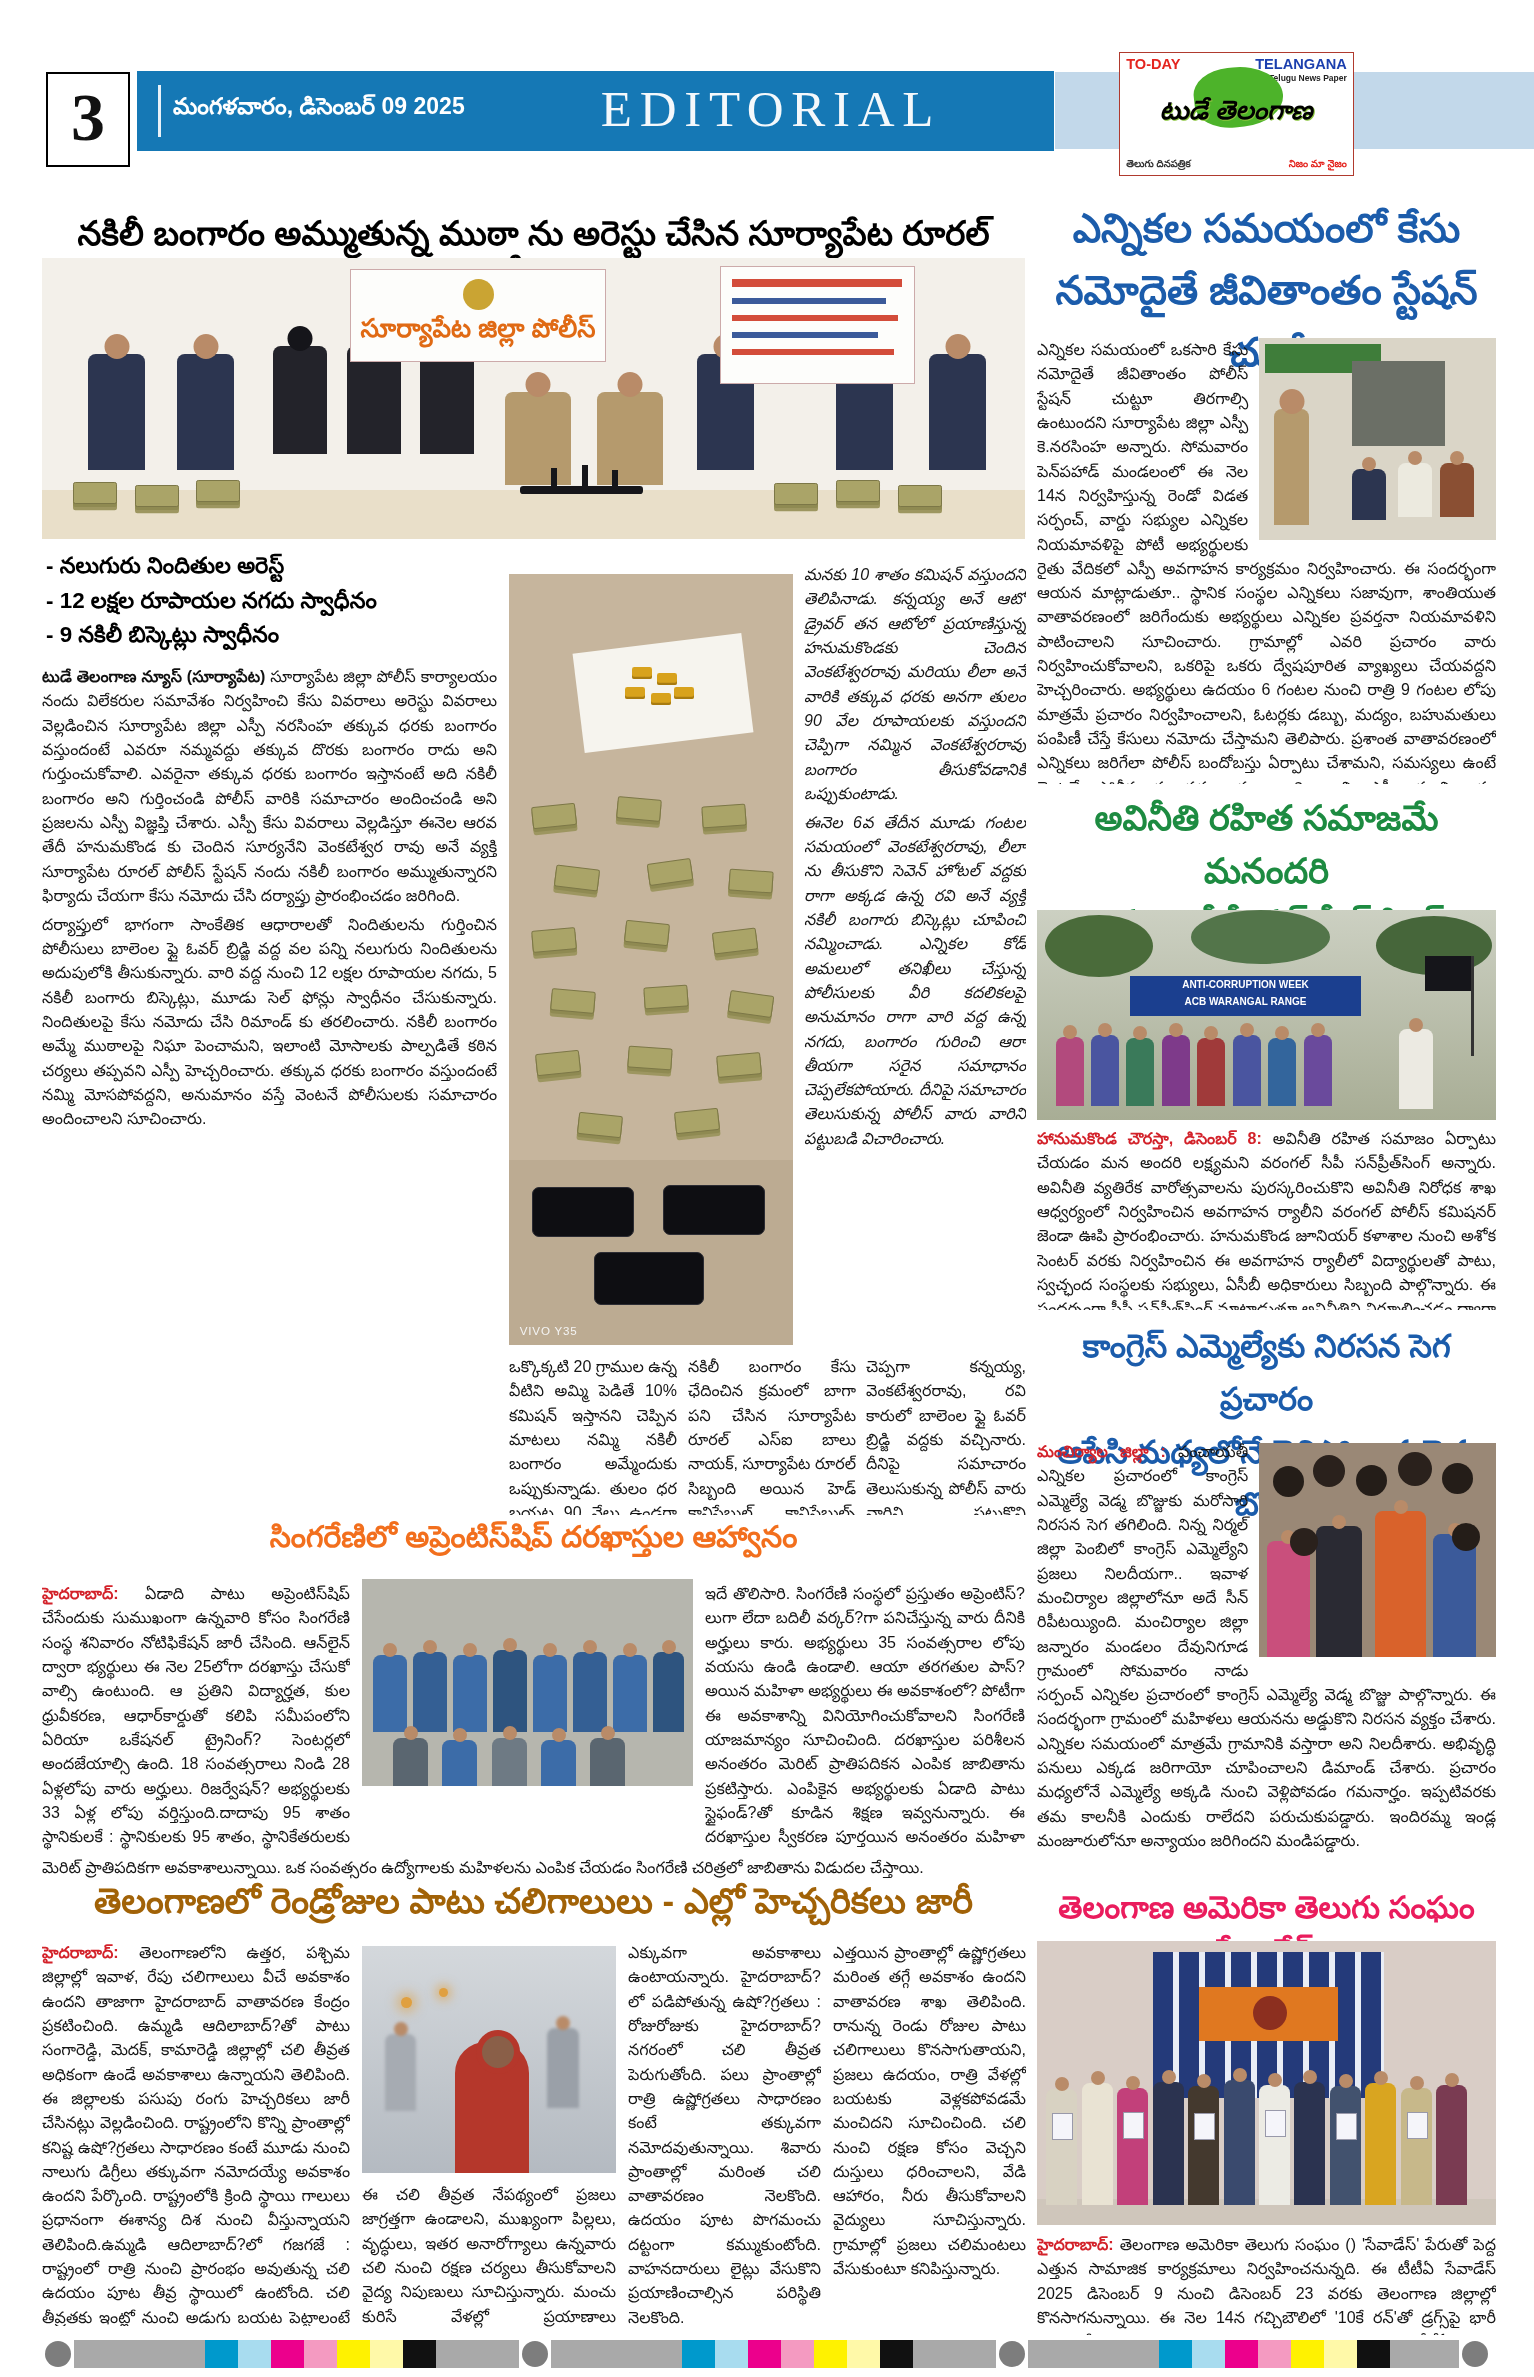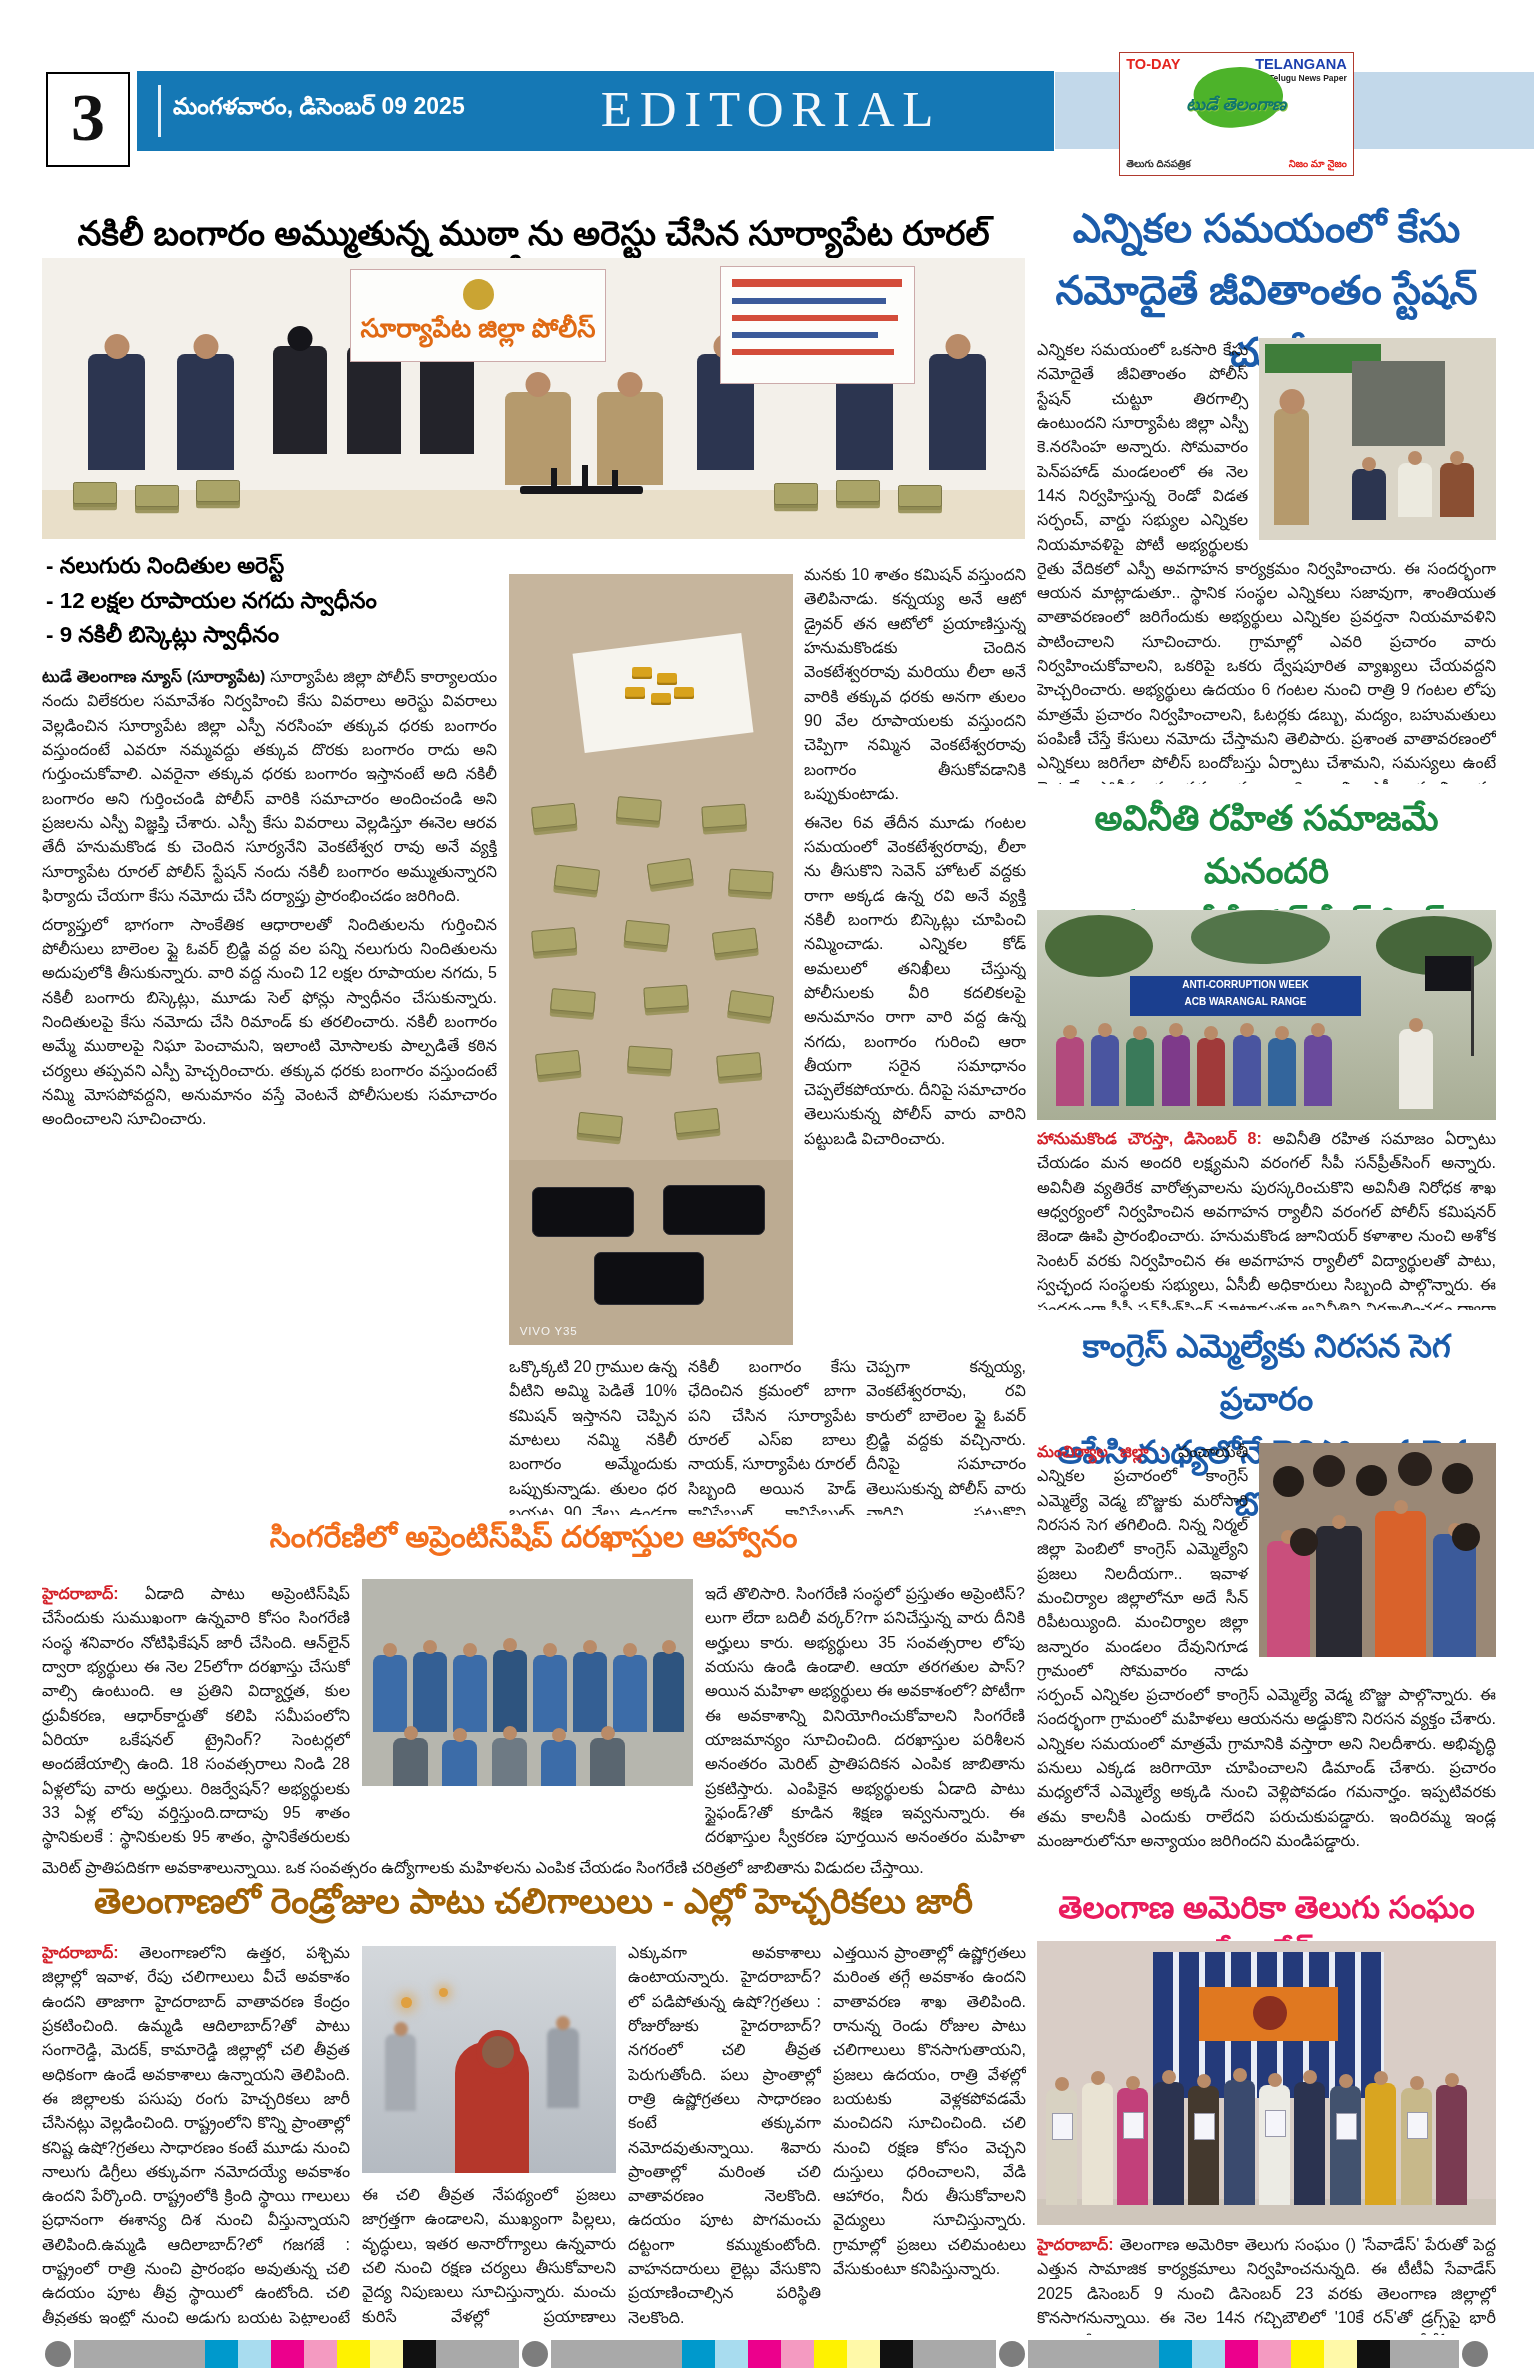--- a/index.html
+++ b/index.html
@@ -13,22 +13,22 @@
   .hdr-date{position:absolute;left:173px;top:93px;color:#fff;font-weight:bold;font-size:23px;}
   .hdr-bar{position:absolute;left:158px;top:85px;width:3.1px;height:52px;background:#e8f1f8;}
   .hdr-title{position:absolute;left:555px;top:80px;width:432px;text-align:center;color:#f4f8fb;
              font-family:"Liberation Serif",serif;font-size:51px;letter-spacing:7.7px;}
   .logo{position:absolute;left:1119px;top:52px;width:233px;height:122px;background:#fff;border:1.5px solid #b03a2e;}
   .logo .l1{position:absolute;left:6.2px;top:3.1px;color:#e4251f;font-weight:bold;font-size:14.6px;}
   .logo .l2{position:absolute;right:6.2px;top:3.1px;color:#1b3fae;font-weight:bold;font-size:14.6px;}
   .logo .l3{position:absolute;right:6.2px;top:20px;color:#222;font-weight:bold;font-size:8.5px;}
   .logo .map{position:absolute;left:74px;top:14px;width:89px;height:60px;background:#4db32a;
              border-radius:48% 62% 55% 50%;transform:rotate(-6deg);}
-  .logo .script{position:absolute;left:7.7px;top:42px;width:217px;text-align:center;color:#0f766e;
-                font-weight:bold;font-style:italic;font-size:17px;text-shadow:0.8px 0.8px 0 #8cc63f;}
+  .logo .script{position:absolute;left:7.7px;top:42px;width:217px;text-align:center;color:#000000;
+                font-weight:bold;font-style:italic;font-size:26px;text-shadow:0.8px 0.8px 0 #8cc63f;}
   .logo .b1{position:absolute;left:6.2px;bottom:3.1px;color:#333;font-weight:bold;font-size:10px;}
   .logo .b2{position:absolute;right:6.2px;bottom:3.1px;color:#e4251f;font-weight:bold;font-size:10px;}
   
   .h-main{position:absolute;left:42px;top:191px;width:983px;text-align:center;color:#000;
           font-weight:800;font-size:34px;line-height:1.15;}
   .h-blue{color:#1b5cab;}  .h-green{color:#1d8b41;}  .h-orange{color:#f26f1d;}
   .h-red{color:#a16207;}   .h-pink{color:#ea1c5d;}
   .hl{position:absolute;text-align:center;font-weight:800;}
   
   .body{font-size:16px;line-height:1.52;text-align:justify;color:#151515;overflow:hidden;position:absolute;}
@@ -150,21 +150,21 @@
     <i class="note" style="left:208px;top:480px;transform:rotate(-5deg)"></i>
       <i class="note" style="left:69px;top:540px;transform:rotate(6deg)"></i>
     <i class="note" style="left:166px;top:536px;transform:rotate(-6deg)"></i>
     <div style="position:absolute;left:0;top:586px;width:100%;height:185px;background:#bcab92;"></div>
     <i class="phone" style="left:23px;top:613px;width:100px;height:48px"></i>
     <i class="phone" style="left:154px;top:611px;width:100px;height:48px"></i>
     <i class="phone" style="left:85px;top:678px;width:108px;height:51px"></i>
     <span style="position:absolute;left:10.8px;bottom:7.7px;color:#f4f4f4;font-size:11.6px;letter-spacing:0.8px;">VIVO Y35</span>
   </div>
 
-  <div class="body" style="left:804px;top:563px;width:222px;height:786px;">
+  <div class="body" style="left:804px;top:563px;width:222px;height:786px;font-style:italic;">
     <p>మనకు 10 శాతం కమిషన్ వస్తుందని తెలిపినాడు. కన్నయ్య అనే ఆటో డ్రైవర్ తన ఆటోలో ప్రయాణిస్తున్న హనుమకొండకు చెందిన వెంకటేశ్వరరావు మరియు లీలా అనే వారికి తక్కువ ధరకు అనగా తులం 90 వేల రూపాయలకు వస్తుందని చెప్పిగా నమ్మిన వెంకటేశ్వరరావు బంగారం తీసుకోవడానికి ఒప్పుకుంటాడు.</p>
     <p>ఈనెల 6వ తేదీన మూడు గంటల సమయంలో వెంకటేశ్వరరావు, లీలా ను తీసుకొని సెవెన్ హోటల్ వద్దకు రాగా అక్కడ ఉన్న రవి అనే వ్యక్తి నకిలీ బంగారు బిస్కెట్లు చూపించి నమ్మించాడు. ఎన్నికల కోడ్ అమలులో తనిఖీలు చేస్తున్న పోలీసులకు వీరి కదలికలపై అనుమానం రాగా వారి వద్ద ఉన్న నగదు, బంగారం గురించి ఆరా తీయగా సరైన సమాధానం చెప్పలేకపోయారు. దీనిపై సమాచారం తెలుసుకున్న పోలీస్ వారు వారిని పట్టుబడి విచారించారు.</p>
   </div>
 
   <div class="body" style="left:509px;top:1355px;width:168px;height:160px;">
     <p>ఒక్కొక్కటి 20 గ్రాముల ఉన్న వీటిని అమ్మి పెడితే 10% కమిషన్ ఇస్తానని చెప్పిన మాటలు నమ్మి నకిలీ బంగారం అమ్మేందుకు ఒప్పుకున్నాడు. తులం ధర బయట 90 వేలు ఉండగా చాలా తక్కువ ధరకు ఇస్తామని ఆశ చూపించి మోసం చేయడం వీరి పని.</p>
   </div>
   <div class="body" style="left:688px;top:1355px;width:168px;height:160px;">
     <p>నకిలీ బంగారం కేసు ఛేదించిన క్రమంలో బాగా పని చేసిన సూర్యాపేట రూరల్ ఎస్ఐ బాలు నాయక్, సూర్యాపేట రూరల్ సిబ్బంది అయిన హెడ్ కానిస్టేబుల్, కానిస్టేబుల్స్ చైతన్య, ఉమామహేశ్వర్ లను ఎస్పీ అభినందించారు.</p>
   </div>

